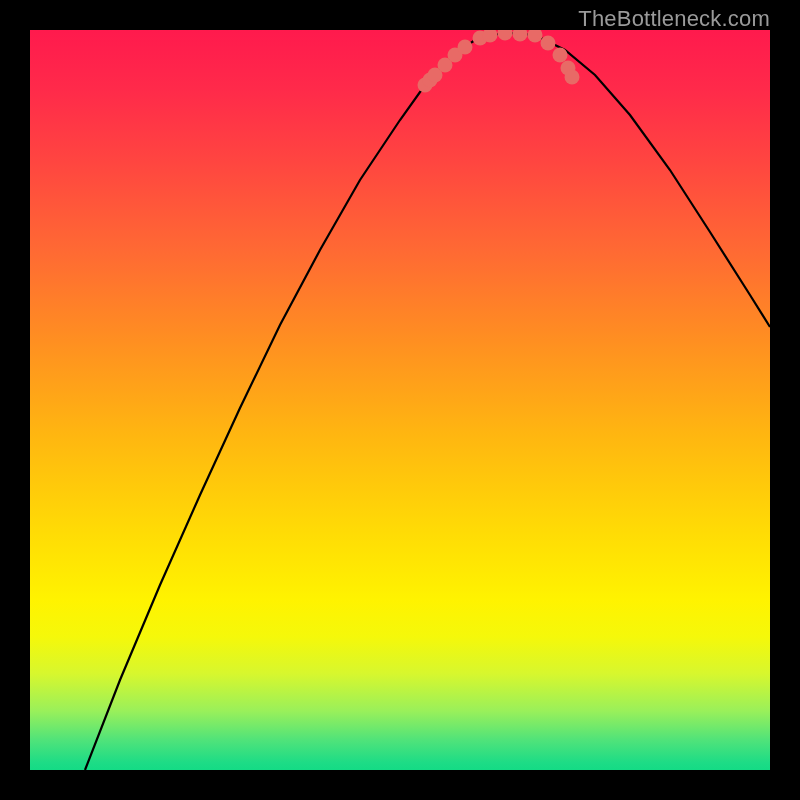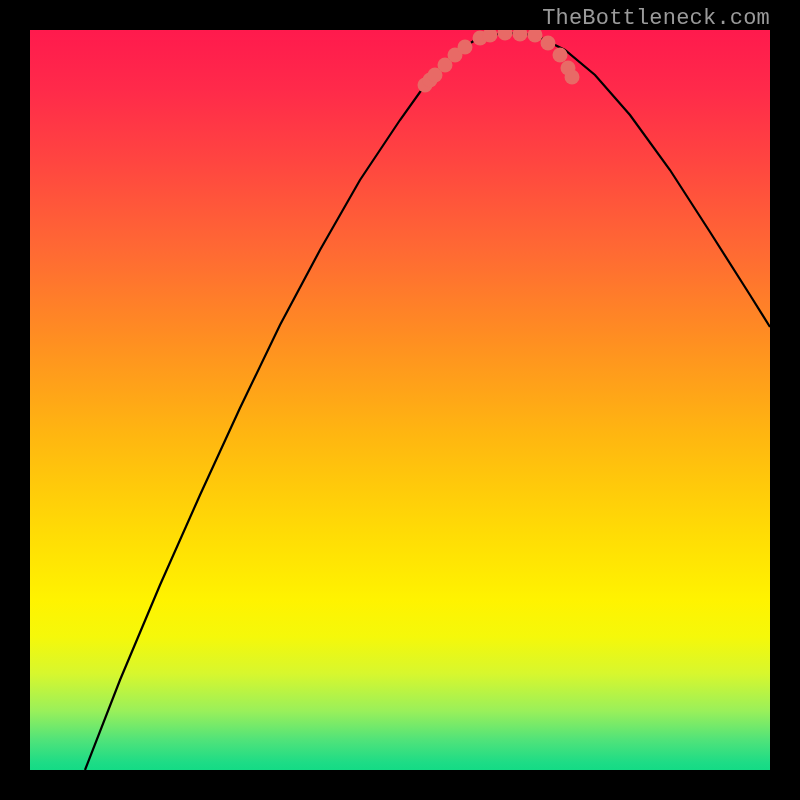--- a/index.html
+++ b/index.html
@@ -47,21 +47,20 @@
     height: 740px;
   }
   .watermark {
     position: absolute;
     right: 30px;
     top: 6px;
     color: #9a9a9a;
     font-size: 22px;
     font-weight: 500;
     letter-spacing: 0.2px;
-    font-family: Liberation Mono, monospace;
   }
 </style>
 </head>
 <body>
 
 <div class="outer">
   <div class="watermark">TheBottleneck.com</div>
 
   <div class="plot-area">
     <svg class="svg-layer" viewBox="0 0 740 740" preserveAspectRatio="none">

